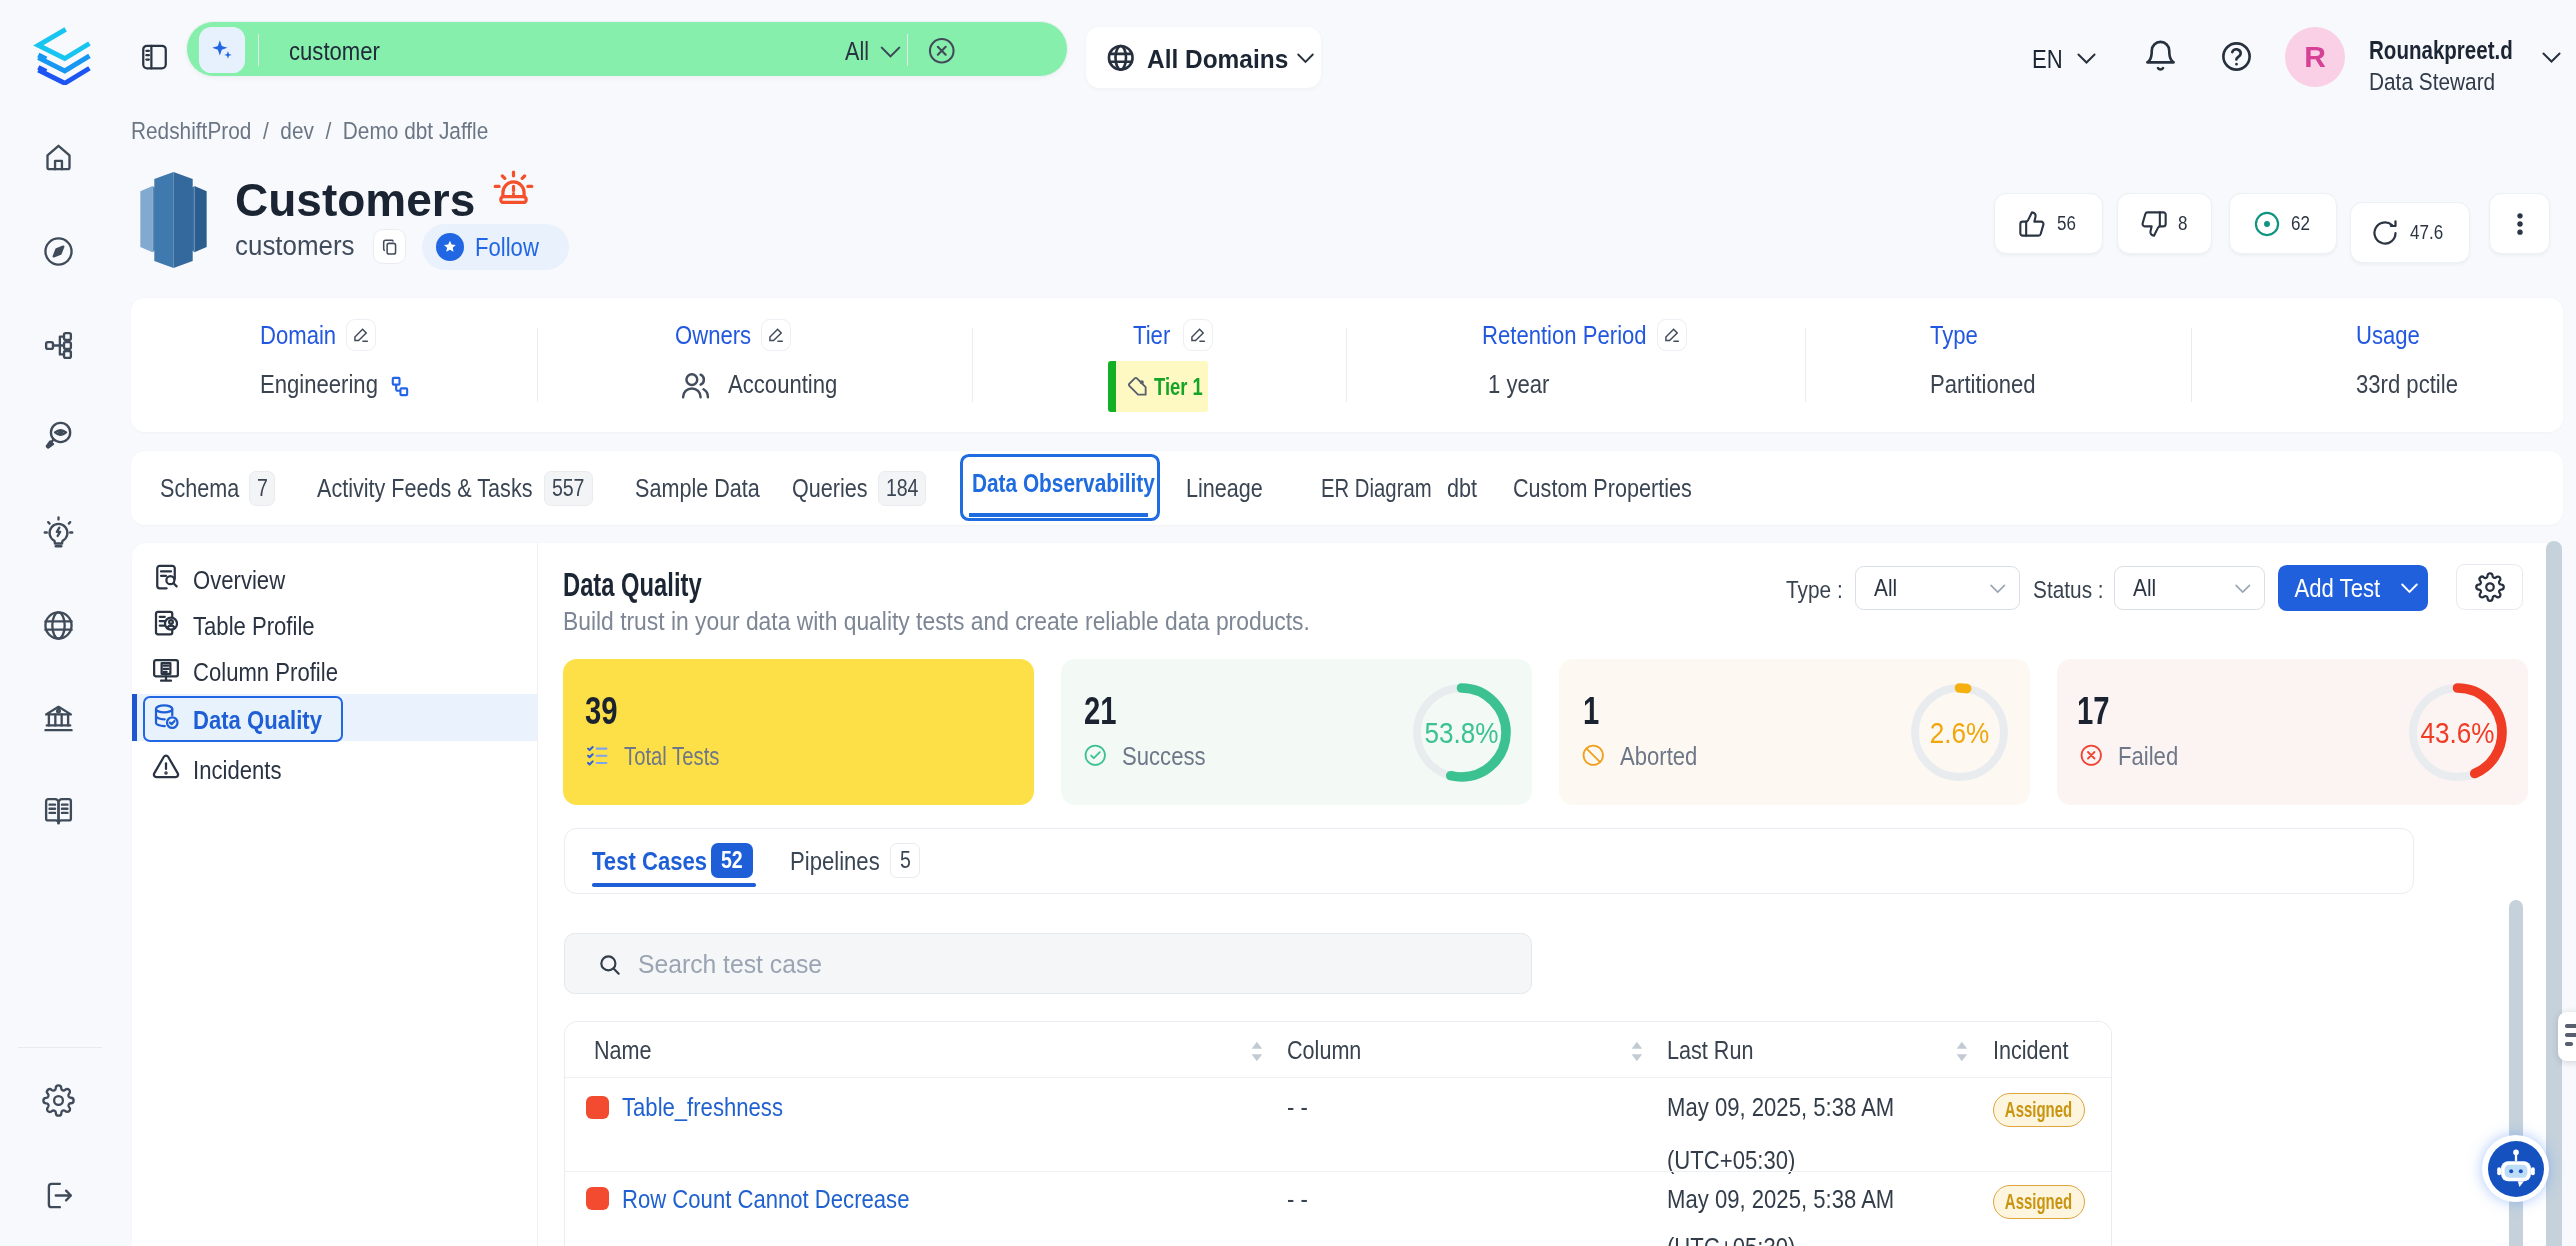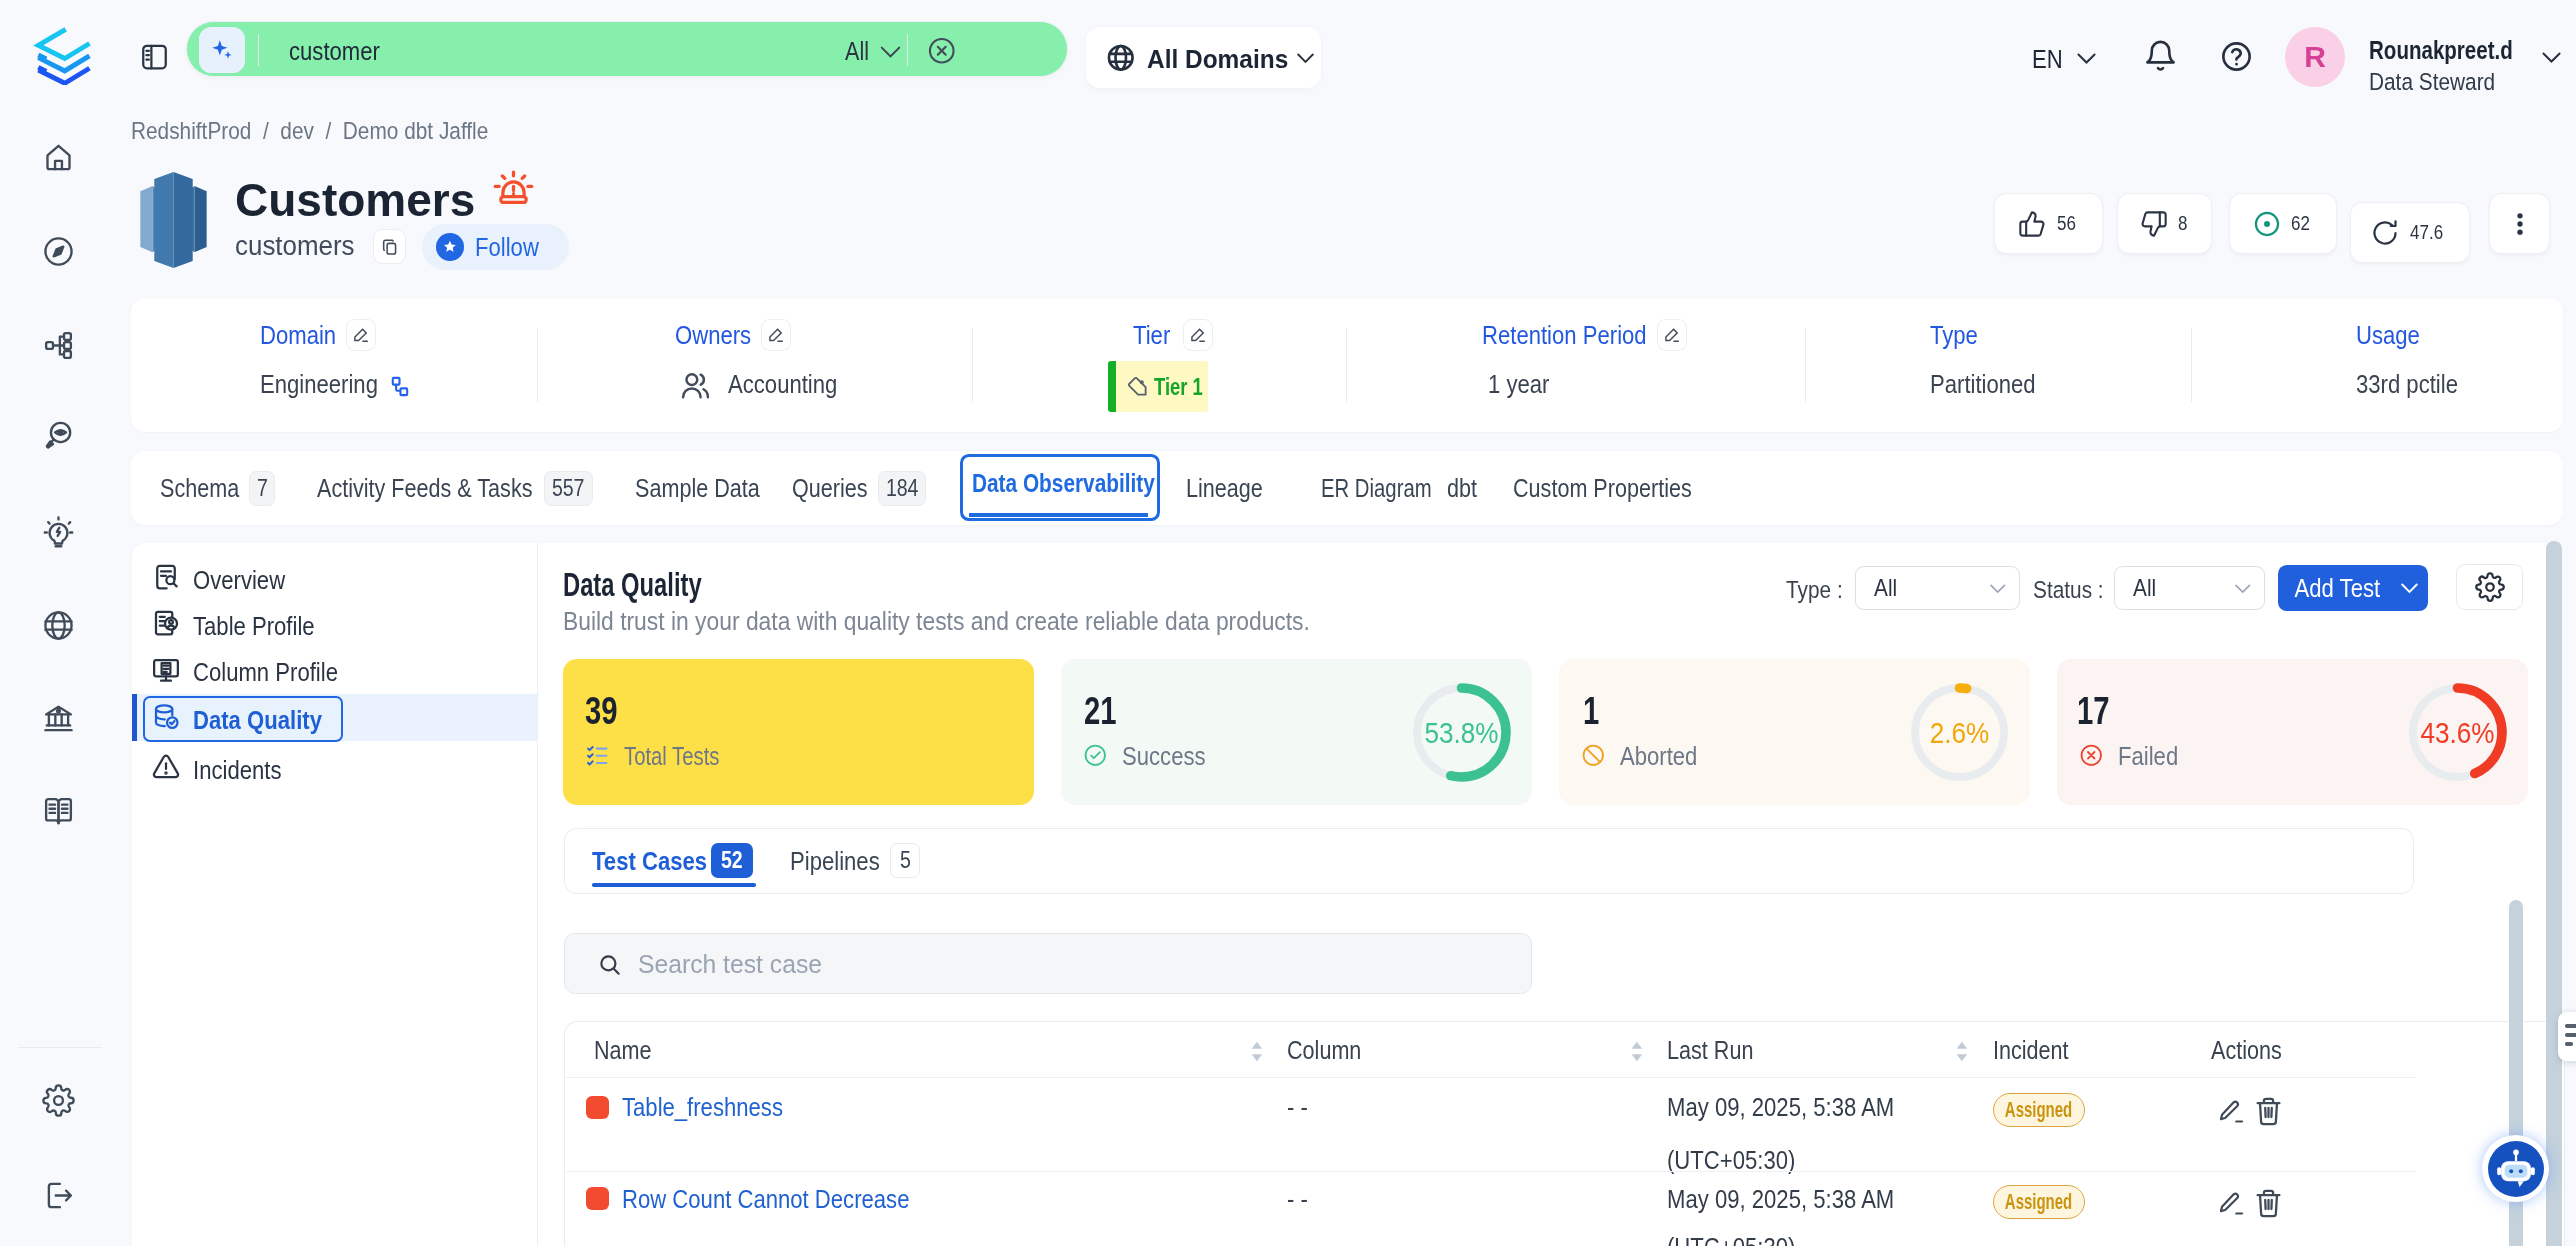--- a/index.html
+++ b/index.html
@@ -435,21 +435,21 @@
 <div class="abs" style="left:592px;top:883px;width:164px;height:3.9px;background:#1e5fd8;border-radius:1.8px"></div>
 
 <div class="abs" style="left:564px;top:933px;width:968px;height:61px;background:#f4f6f8;border:1.3px solid #e4e8ec;border-radius:10.5px">
   <svg class="abs" style="left:32px;top:17.5px" width="26" height="26" viewBox="0 0 24 24" fill="none" stroke="#333d4a" stroke-width="2" stroke-linecap="round">
       <circle cx="10.5" cy="10.5" r="6.5"></circle>
       <path d="M15.5 15.5 L20 20"></path>
     </svg>
   <div class="abs t" style="left:73px;top:15px;font-size:26px;color:#9aa4b2;transform:scaleX(.95)">Search test case</div>
 </div>
 
-<div class="abs" style="left:564px;top:1021px;width:2001px;height:225px;background:#fff;border:1.3px solid #e9edf2;border-radius:14px 14px 0 0;border-bottom:none;overflow:hidden">
+<div class="abs" style="left:564px;top:1021px;width:1548px;height:225px;background:#fff;border:1.3px solid #e9edf2;border-radius:14px 14px 0 0;border-bottom:none;overflow:hidden">
   <div class="abs" style="left:0;top:0;width:1851px;height:56px;background:#fff;border-bottom:1.3px solid #eef1f4"></div>
   <div class="abs t" style="left:29px;top:14px;font-size:25.4px;color:#39434f">Name</div>
   <svg class="abs" style="left:684px;top:18.4px" width="15.8" height="23" viewBox="0 0 18 26" fill="#c2cbd4">
       <path d="M9 2 L15 10 H3 Z"></path>
       <path d="M9 24 L3 16 H15 Z"></path>
     </svg>
   <div class="abs t" style="left:722px;top:14px;font-size:25.4px;color:#39434f">Column</div>
   <svg class="abs" style="left:1064px;top:18.4px" width="15.8" height="23" viewBox="0 0 18 26" fill="#c2cbd4">
       <path d="M9 2 L15 10 H3 Z"></path>
       <path d="M9 24 L3 16 H15 Z"></path>

